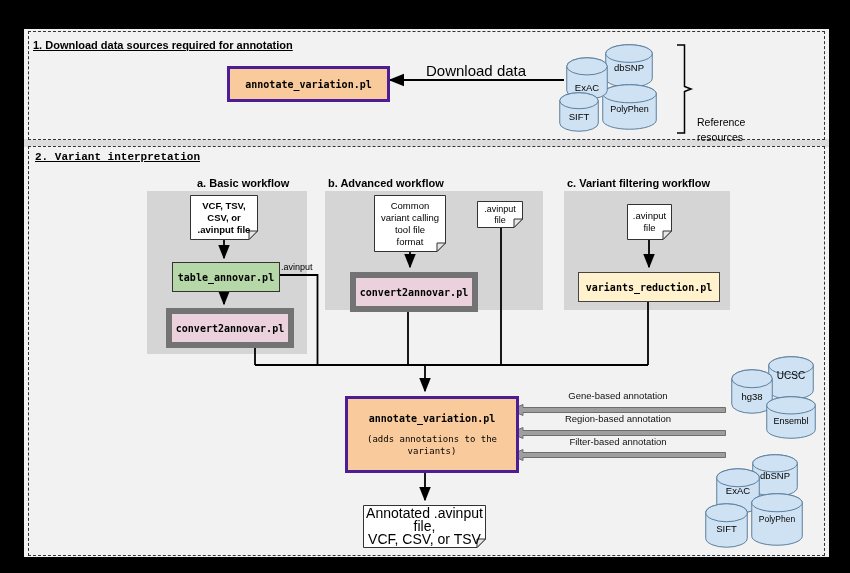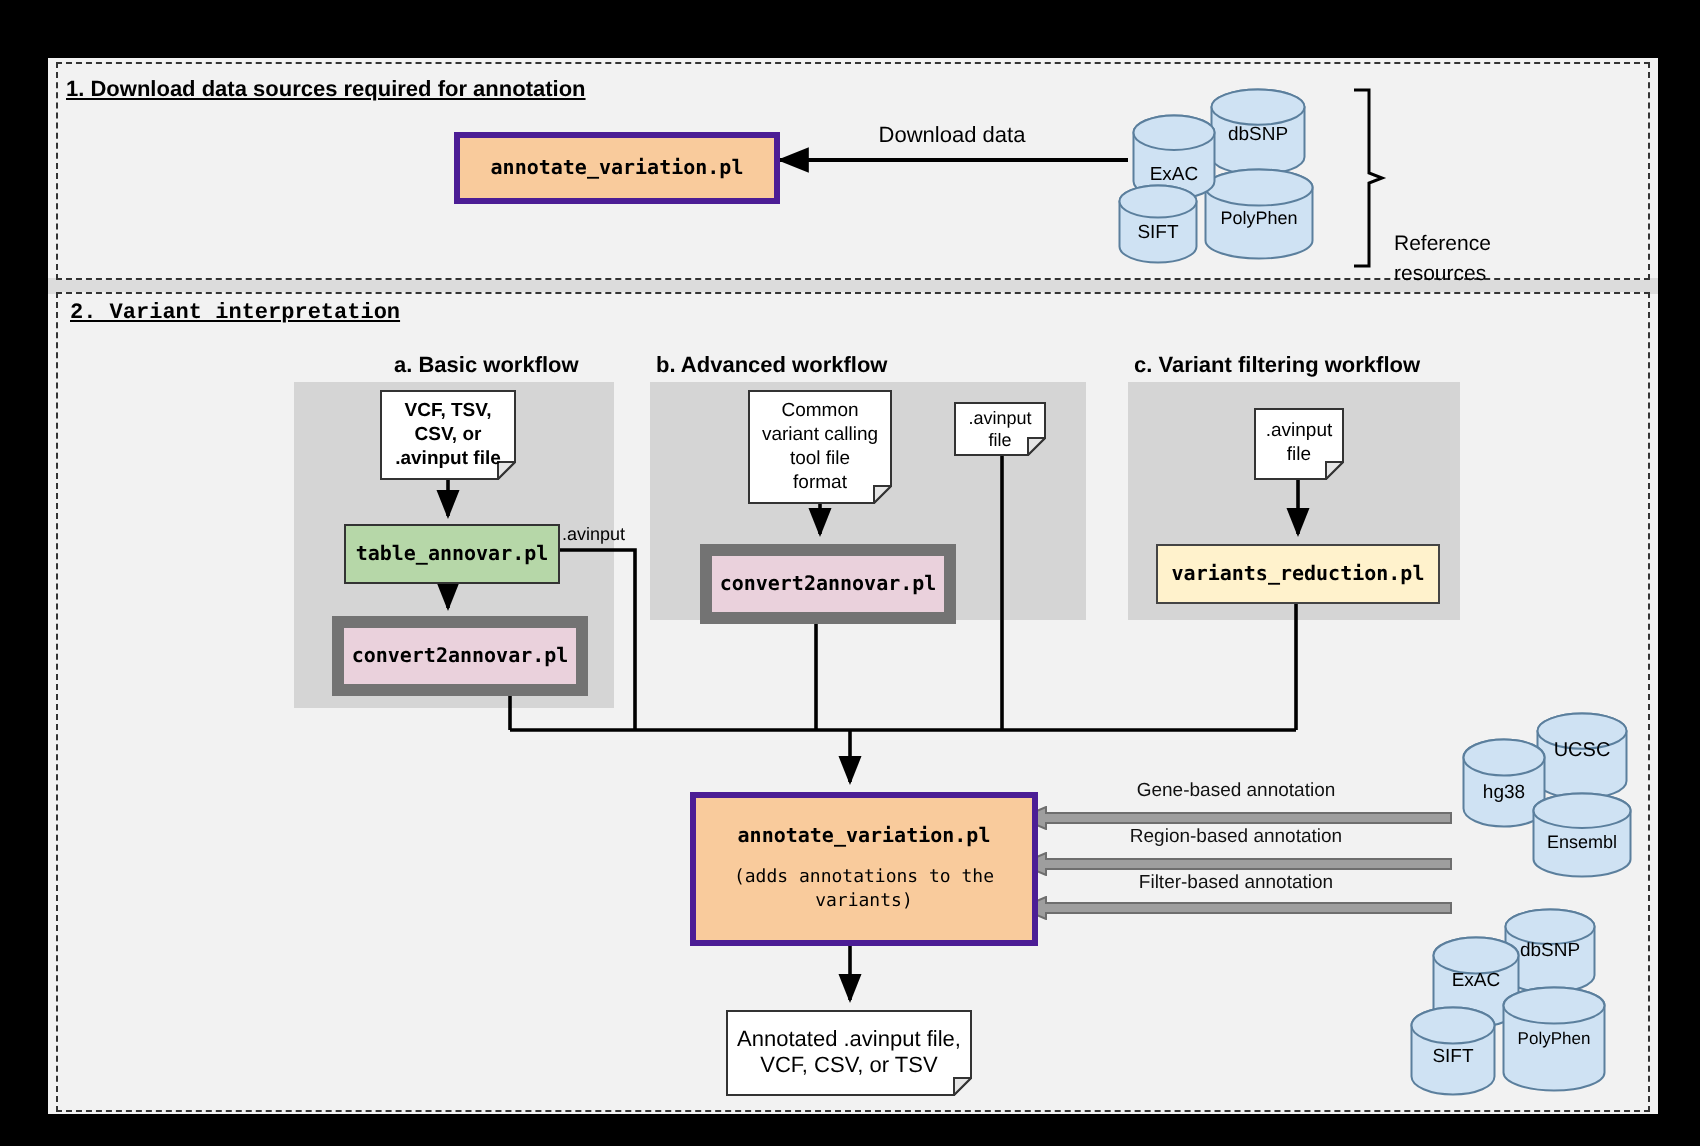--- a/index.html
+++ b/index.html
@@ -16,25 +16,25 @@
         text-align:center;z-index:10;}
   .tool.orange{background:var(--orange,#f9cb9c);border:3px solid #4c1d95;}
   .tool.green{background:var(--green,#b6d7a8);border:1px solid #333;text-align:center;}
   .tool.pink{background:var(--pink,#ead1dc);border:6px solid #737373;}
   .tool.yellow{background:var(--yellow,#fff2cc);border:1px solid #444;}
   .annotate-main{flex-direction:column;gap:9px;padding:4px;}
   .annotate-sub{font-weight:normal;font-size:9px;white-space:pre-line;line-height:12px;}
   .doc{position:relative;position:absolute;z-index:10;display:flex;align-items:center;justify-content:center;}
   .doc .shape{position:absolute;left:0;top:0;}
   .doc-text{position:relative;font-size:9.5px;line-height:12px;color:#000;text-align:center;white-space:pre-line;z-index:2;}
-  .doc-text.big{font-size:11px;line-height:13px;}
+  .doc-text.big{font-size:14px;line-height:13px;}
   .cyl{position:absolute;z-index:10;}
   .cyl .shape{position:absolute;left:0;top:0;}
   .cyl-label{position:absolute;left:0;top:46%;width:100%;text-align:center;font-size:9.5px;color:#000;z-index:2;}
-  .plain-label{position:absolute;font-size:11px;color:#000;white-space:nowrap;}
+  .plain-label{position:absolute;font-size:15px;color:#000;white-space:nowrap;}
   .small-label{position:absolute;font-size:9px;color:#000;white-space:nowrap;}
   .conn{position:absolute;left:0;top:0;z-index:5;pointer-events:none;}
   .block-arrow{position:absolute;z-index:6;}
   .block-arrow-label{position:absolute;width:216px;text-align:center;font-size:9.5px;color:#111;z-index:7;white-space:nowrap;}
   .ref-label{position:absolute;font-size:10.5px;line-height:15px;color:#000;white-space:pre-line;}
 </style>
 </head>
 <body>
 
 <div class="stage">

